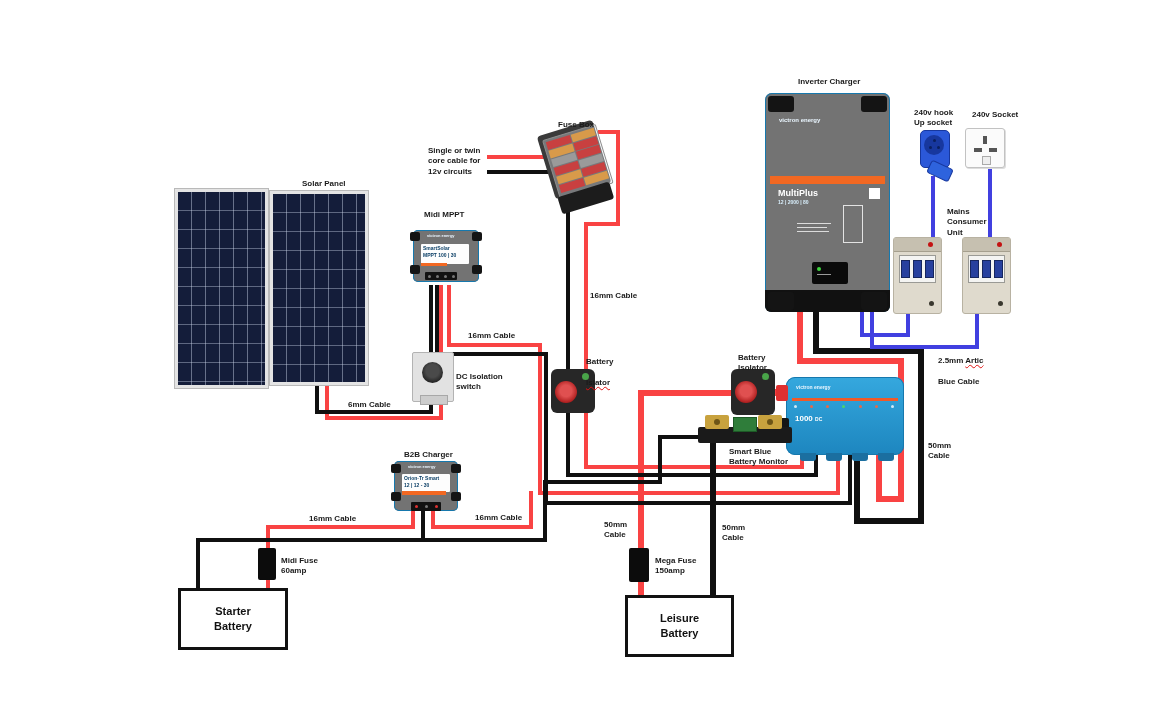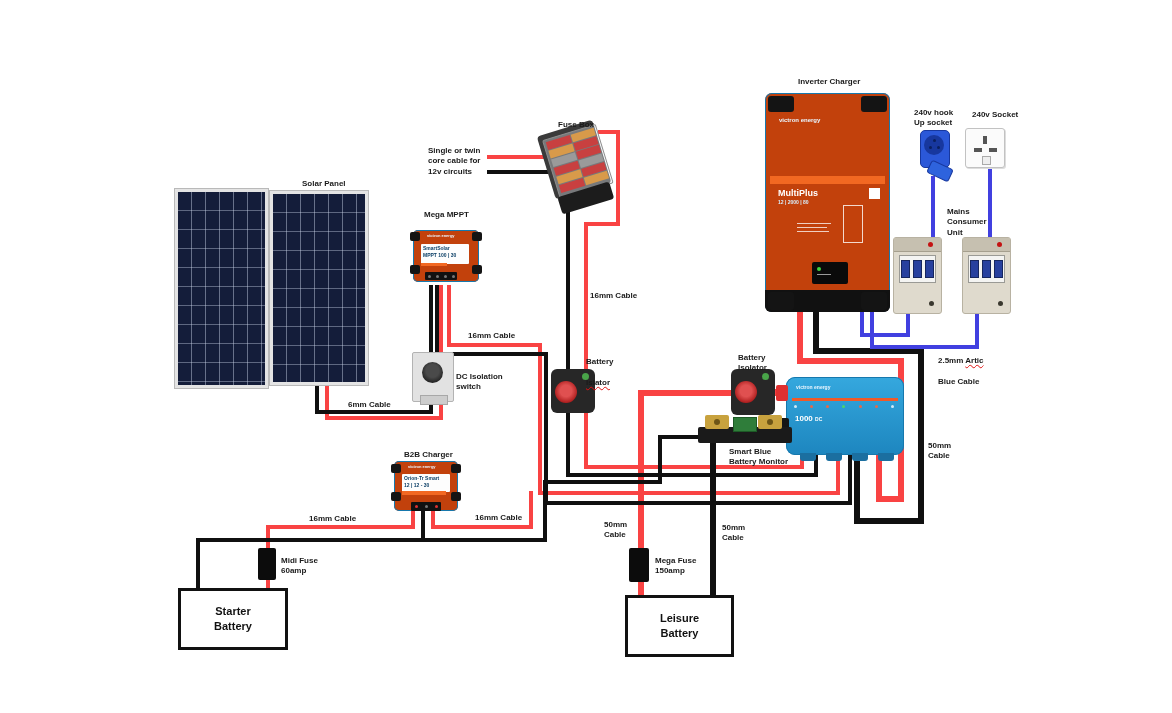--- a/index.html
+++ b/index.html
@@ -18,21 +18,21 @@
   .batt{position:absolute;background:#fff;border:3px solid #111;display:flex;align-items:center;
         justify-content:center;text-align:center;font:bold 11px/1.35 "Liberation Sans",sans-serif;
         color:#111;white-space:pre-line;}
   .fuseblock{position:absolute;background:#0c0c0c;border-radius:2px;}
   
   .panel{position:absolute;background:#141d3a;border:3px solid #e4e4e4;outline:1px solid #b9b9b9;
     background-image:
       repeating-linear-gradient(to right, transparent 0 13px, rgba(205,215,235,.45) 13px 14px),
       repeating-linear-gradient(to bottom, transparent 0 18px, rgba(205,215,235,.4) 18px 19px);}
   
-  .vic{position:absolute;background:#c2410c;border-radius:5px;box-shadow:inset 0 0 0 1px #1678ad;}
+  .vic{position:absolute;background:#737373;border-radius:5px;box-shadow:inset 0 0 0 1px #1678ad;}
   .vtab{position:absolute;background:#141414;border-radius:2px;}
   .vlabel{position:absolute;background:#fdfdfd;border-radius:1px;color:#0b3f66;
           font:bold 5px/1.3 "Liberation Sans",sans-serif;padding:1px 2px;overflow:hidden;}
   .vbrand{position:absolute;color:#eaf6ff;font:bold 5px/1 "Liberation Sans",sans-serif;}
   .vterm{position:absolute;background:#111;border-radius:1px;display:flex;align-items:center;
          justify-content:space-around;}
   .vterm i{width:3px;height:3px;background:#777;border-radius:50%;}
   .orange{position:absolute;background:#f26822;}
   
   .iso{position:absolute;background:#272727;border-radius:6px;}
@@ -292,21 +292,21 @@
 
   <div class="fuseblock" style="left:258px;top:548px;width:18px;height:32px"></div>
   <div class="fuseblock" style="left:629px;top:548px;width:20px;height:34px"></div>
 
   <div class="batt" style="left:178px;top:588px;width:104px;height:56px">Starter
 Battery</div>
   <div class="batt" style="left:625px;top:595px;width:103px;height:56px">Leisure
 Battery</div>
 
   <div class="lbl" style="left:302px;top:179px">Solar Panel</div>
-  <div class="lbl" style="left:424px;top:210px">Mega MPPT</div>
+  <div class="lbl" style="left:424px;top:210px">Midi MPPT</div>
   <div class="lbl" style="left:558px;top:120px">Fuse Box</div>
   <div class="lbl" style="left:428px;top:146px;width:62px">Single or twin
 core cable for
 12v circuits</div>
   <div class="lbl" style="left:798px;top:77px">Inverter Charger</div>
   <div class="lbl" style="left:914px;top:108px">240v hook
 Up socket</div>
   <div class="lbl" style="left:972px;top:110px">240v Socket</div>
   <div class="lbl" style="left:947px;top:207px">Mains
 Consumer

